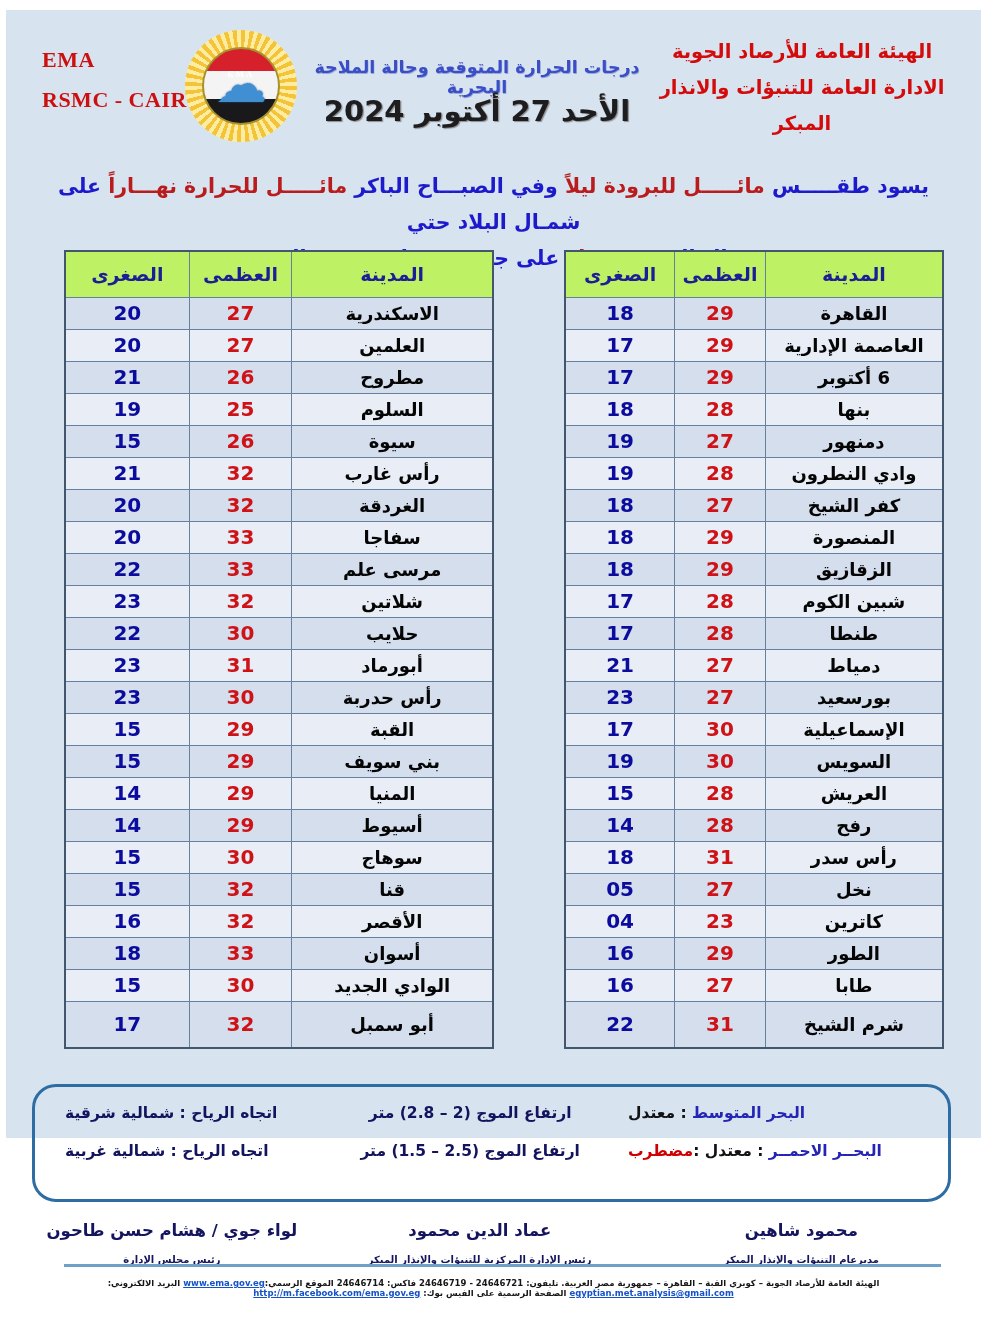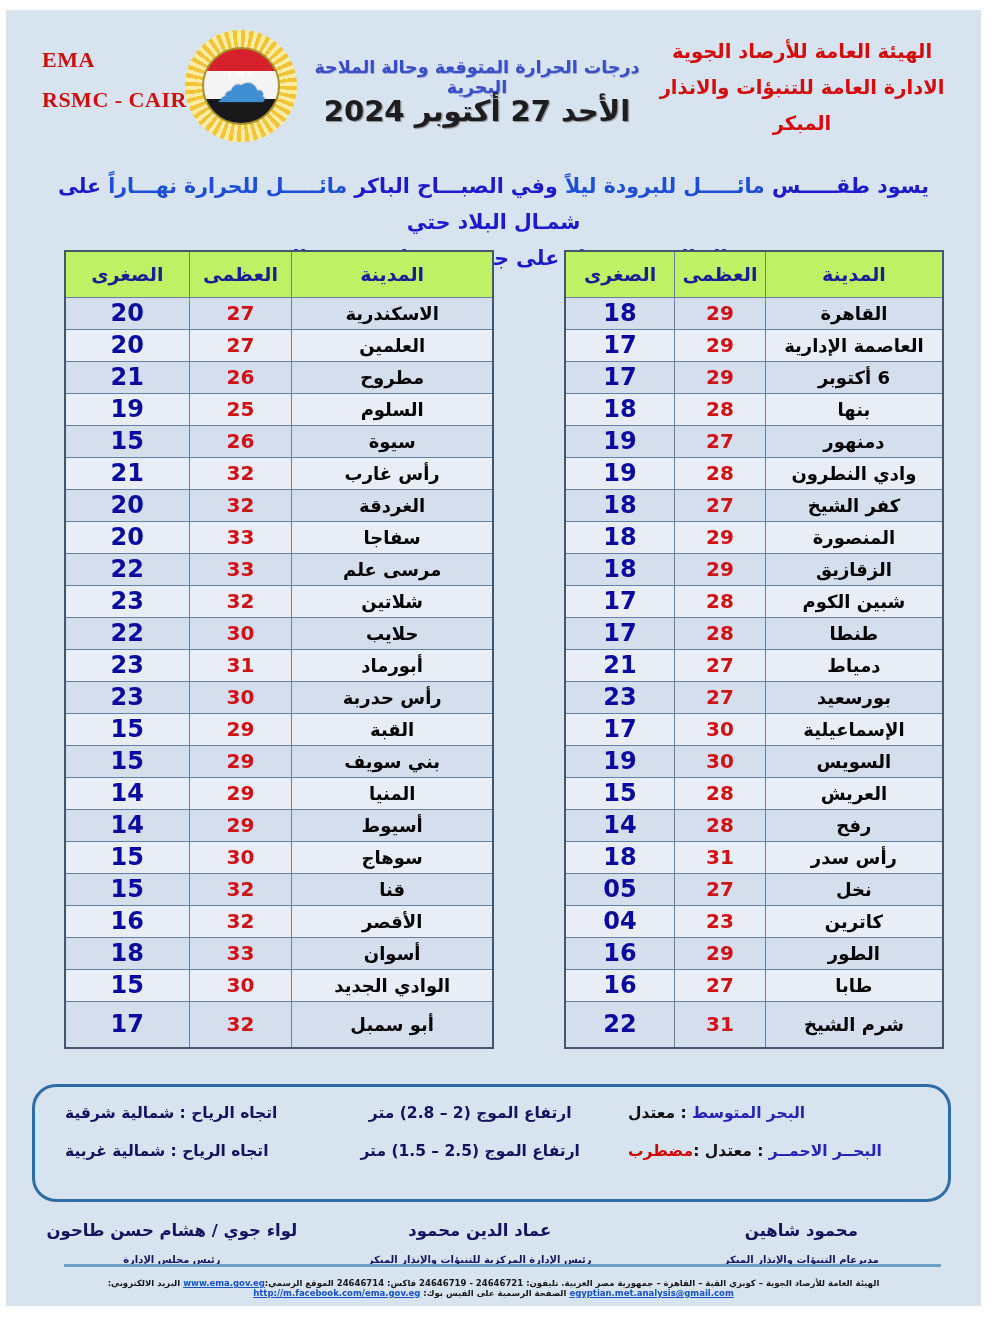--- a/index.html
+++ b/index.html
@@ -4,21 +4,21 @@
 <style>
   * { box-sizing: border-box; margin: 0; padding: 0; }
   body {
     width: 1001px; height: 1332px;
     background: #ffffff;
     font-family: "DejaVu Sans", sans-serif;
     position: relative; overflow: hidden;
   }
   .page {
     position: absolute; left: 6px; top: 10px;
-    width: 975px; height: 1296px;
+    width: 975px; height: 1128px;
     background: #d8e3f0;
   }
   
   .org-en {
     position: absolute; left: 36px; top: 30px;
     color: #cc0f0f; font-family: "Liberation Serif", serif;
     font-weight: bold; font-size: 22px; line-height: 40px;
     letter-spacing: .5px;
   }
   .logo { position: absolute; left: 179px; top: 20px; width: 112px; height: 112px; }
@@ -60,21 +60,21 @@
     color: #d40b0b; font-size: 19.5px; font-weight: bold; line-height: 36px;
   }
   
   .intro {
     position: absolute; left: 22px; right: 22px; top: 158px;
     direction: rtl; text-align: center;
     font-size: 20.5px; font-weight: bold; line-height: 36px;
     color: #1d1acc;
   }
   .intro .blue { color: #1d1acc; }
-  .intro .red  { color: #1d4ed8; }
+  .intro .red  { color: #b91c1c; }
   
   .temp-table {
     position: absolute; top: 240px;
     border-collapse: collapse; direction: rtl;
     border: 2px solid #44566e;
   }
   .temp-table.left-t  { left: 58px;  width: 430px; }
   .temp-table.right-t { left: 558px; width: 380px; }
   .temp-table th, .temp-table td {
     border: 1.6px solid #64819f;
@@ -83,21 +83,21 @@
   .temp-table thead th {
     background: #bef264; color: #1d1d96;
     height: 46px; font-size: 19px; font-weight: bold;
   }
   .temp-table td { height: 32px; font-weight: bold; }
   .temp-table .col-city { width: 47%; }
   .temp-table .col-max  { width: 24%; }
   .temp-table .col-min  { width: 29%; }
   .temp-table td.col-city { color: #050505; font-size: 18px; }
   .temp-table td.col-max  { color: #cf1216; font-size: 20px; }
-  .temp-table td.col-min  { color: #0b0b9d; font-size: 24px; }
+  .temp-table td.col-min  { color: #0b0b9d; font-size: 20px; }
   .temp-table tbody tr:nth-child(odd)  td { background: #d4deed; }
   .temp-table tbody tr:nth-child(even) td { background: #e8edf6; }
   .temp-table tbody tr:last-child td { height: 47px; }
   
   .sea-box {
     position: absolute; left: 26px; right: 30px; top: 1074px; height: 118px;
     border: 3.5px solid #2e6da4; border-radius: 24px;
     padding: 17px 30px 0 30px;
   }
   .sea-row {

